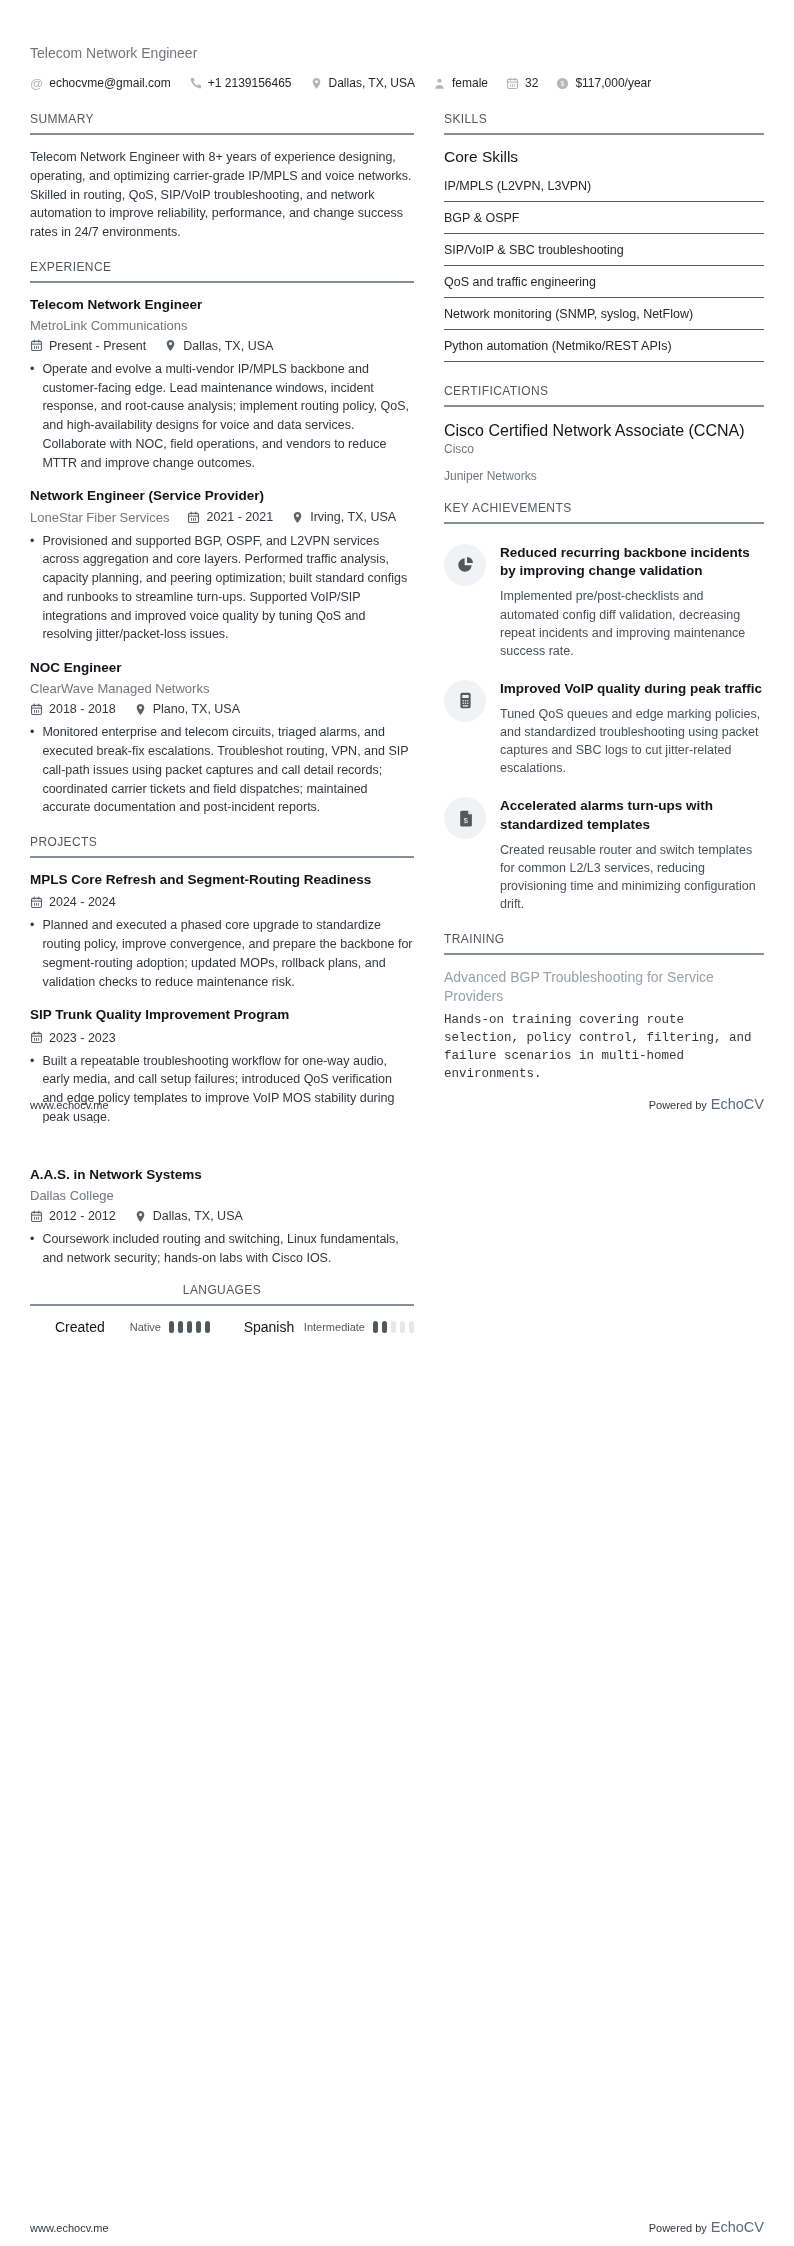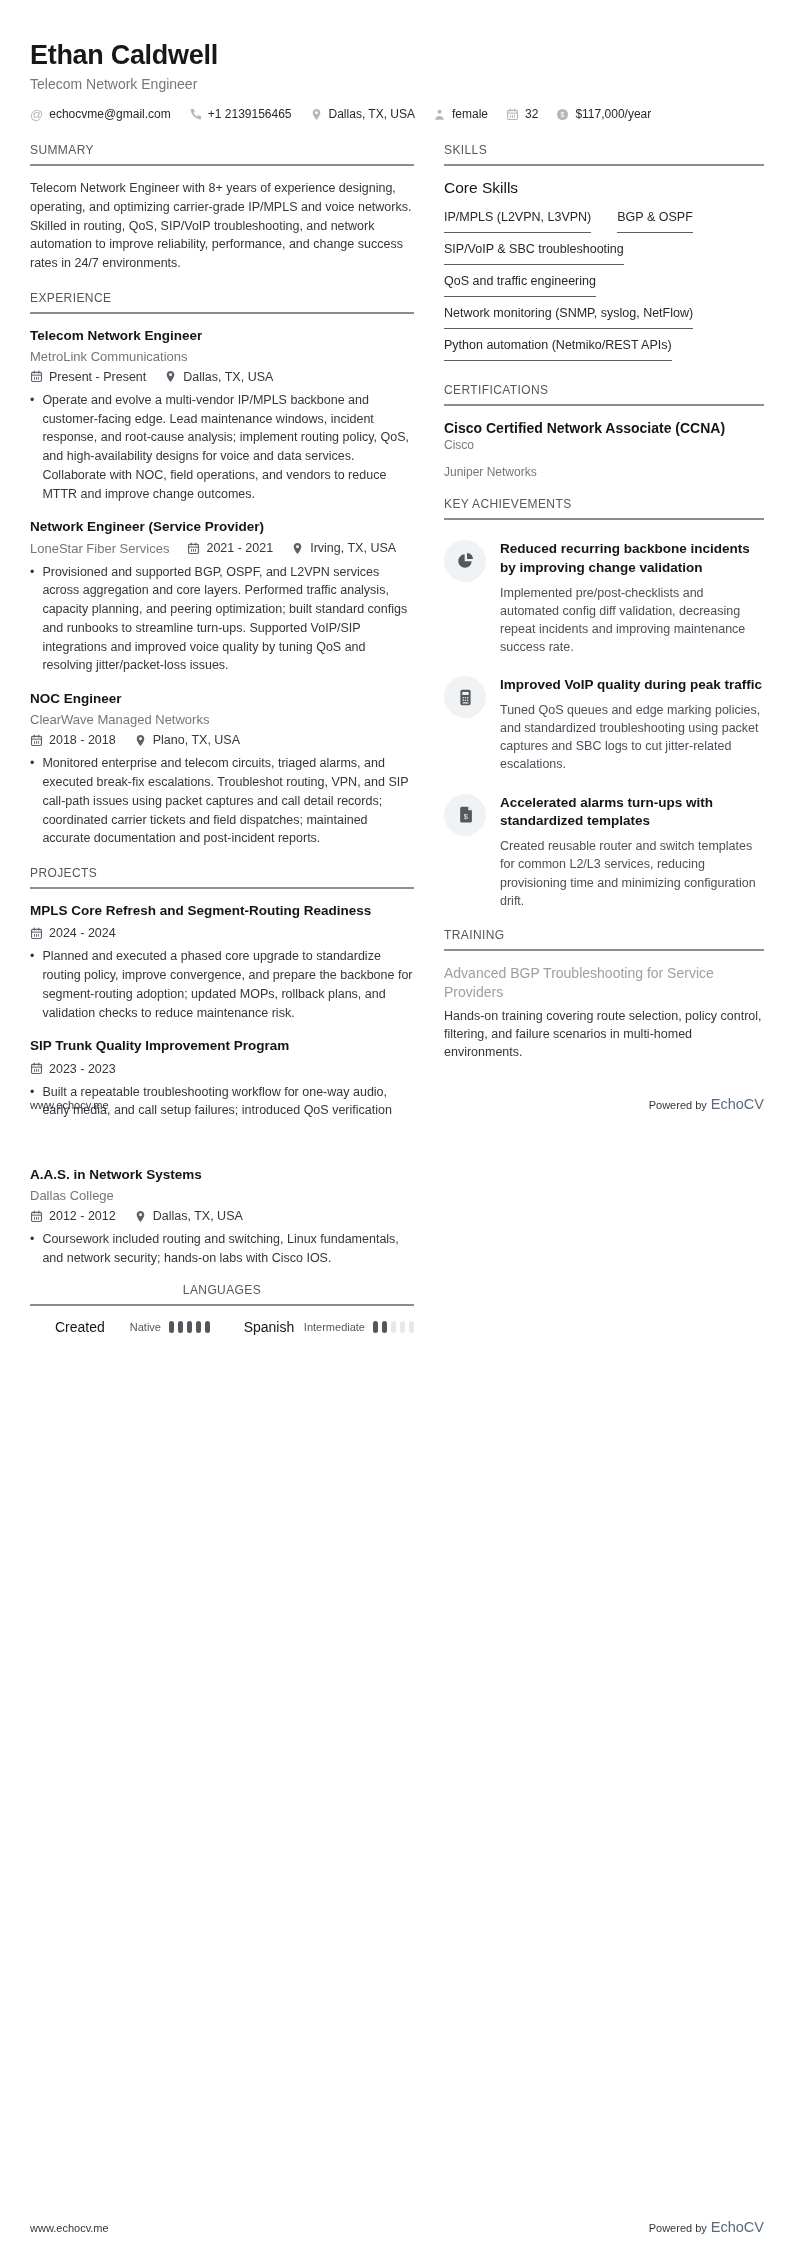--- a/index.html
+++ b/index.html
@@ -41,41 +41,41 @@
   .entry-sub { font-size:13px; color:#73777d; margin-top:4px; }
   .entry-row { display:flex; flex-wrap:wrap; align-items:center; gap:4px 18px; margin-top:4px; }
   .meta-row { display:flex; flex-wrap:wrap; align-items:center; gap:4px 18px; margin-top:6px; }
   .meta-item { display:flex; align-items:center; gap:6px; font-size:12.5px; color:#33373d; }
   .meta-item .ic { width:13px; height:13px; color:#5d626a; flex:none; }
   .bullet-row { display:flex; gap:8px; margin-top:7px; }
   .bullet-marker { color:#33373d; font-size:12.5px; line-height:1.5; flex:none; }
 
   
   .skills-group-title { font-size:15.5px; font-weight:400; color:#141519; margin-bottom:4px; }
-  .skill-chips { display:flex; flex-wrap:wrap; column-gap:26px; }
+  .skill-chips { display:flex; flex-wrap:wrap; column-gap:26px;flex-direction:column; }
   .skill-chip {
     font-size:12.5px; color:#26282b; padding:9px 0 8px 0;
     border-bottom:1.5px solid #585e66; white-space:nowrap;
   }
   .cert-item { margin-bottom:13px; }
-  .cert-title { font-size:14px; font-weight:700; color:#141519; line-height:1.35; }
+  .cert-title { font-size:16px; font-weight:400; color:#141519; line-height:1.35; }
   .cert-org { font-size:12px; color:#73777d; }
 
   .ka-item { display:flex; gap:14px; margin-bottom:17px;margin-top:20px; }
   .ka-icon-wrap {
     flex:none; width:42px; height:42px; border-radius:50%;
     background:#f1f2f4; display:flex; align-items:center; justify-content:center;
   }
   .ka-icon-wrap .ic { width:17px; height:17px; color:#53575e; }
   .ka-title { font-size:13.5px; font-weight:700; color:#141519; line-height:1.4; }
   .ka-desc { font-size:12.5px; color:#4b5058; line-height:1.45; margin-top:6px; }
 
   .training-item { margin-bottom:15px; }
   .training-title { font-size:14px; color:#9ba0a8; line-height:1.4; }
-  .training-desc { font-size:12.5px; color:#33373d; line-height:1.45; margin-top:4px; }
+  .training-desc { font-size:12.5px; color:#33373d; line-height:1.45; margin-top:4px;font-family:Liberation Mono, monospace; }
 
   
   .lang-grid { display:flex; gap:24px; }
   .lang-cell { display:flex; align-items:center; width:216px; }
   .lang-name { font-size:14px; color:#141519; flex:1; }
   .lang-level { font-size:11px; color:#53575e; margin-right:8px; white-space:nowrap; }
   .lang-dots { display:flex; gap:4px; align-items:center; }
   .dot { width:5px; height:12px; border-radius:3px; background:#e7e8ea; }
   .dot.filled { background:#53575e; }
 
@@ -136,21 +136,20 @@
       <path fill="#f1f2f4" d="M10.6 0.6L14 4h-3.4z"></path>
       <text x="8.4" y="12" font-size="7" text-anchor="middle" fill="#f1f2f4" font-family="Liberation Sans, sans-serif">$</text>
     </symbol>
   </defs>
 </svg>
 
 <div class="page">
   <div class="page-inner">
 
     <div>
-      <div class="name">Ethan Caldwell</div>
       <div class="job-subtitle">Telecom Network Engineer</div>
 
       <div class="contact-row">
         <span class="contact-item">
           <span class="at-glyph">@</span>
           <span>echocvme@gmail.com</span>
         </span>
         <span class="contact-item">
           <svg class="ic">
               <use href="#i-phone"></use>

